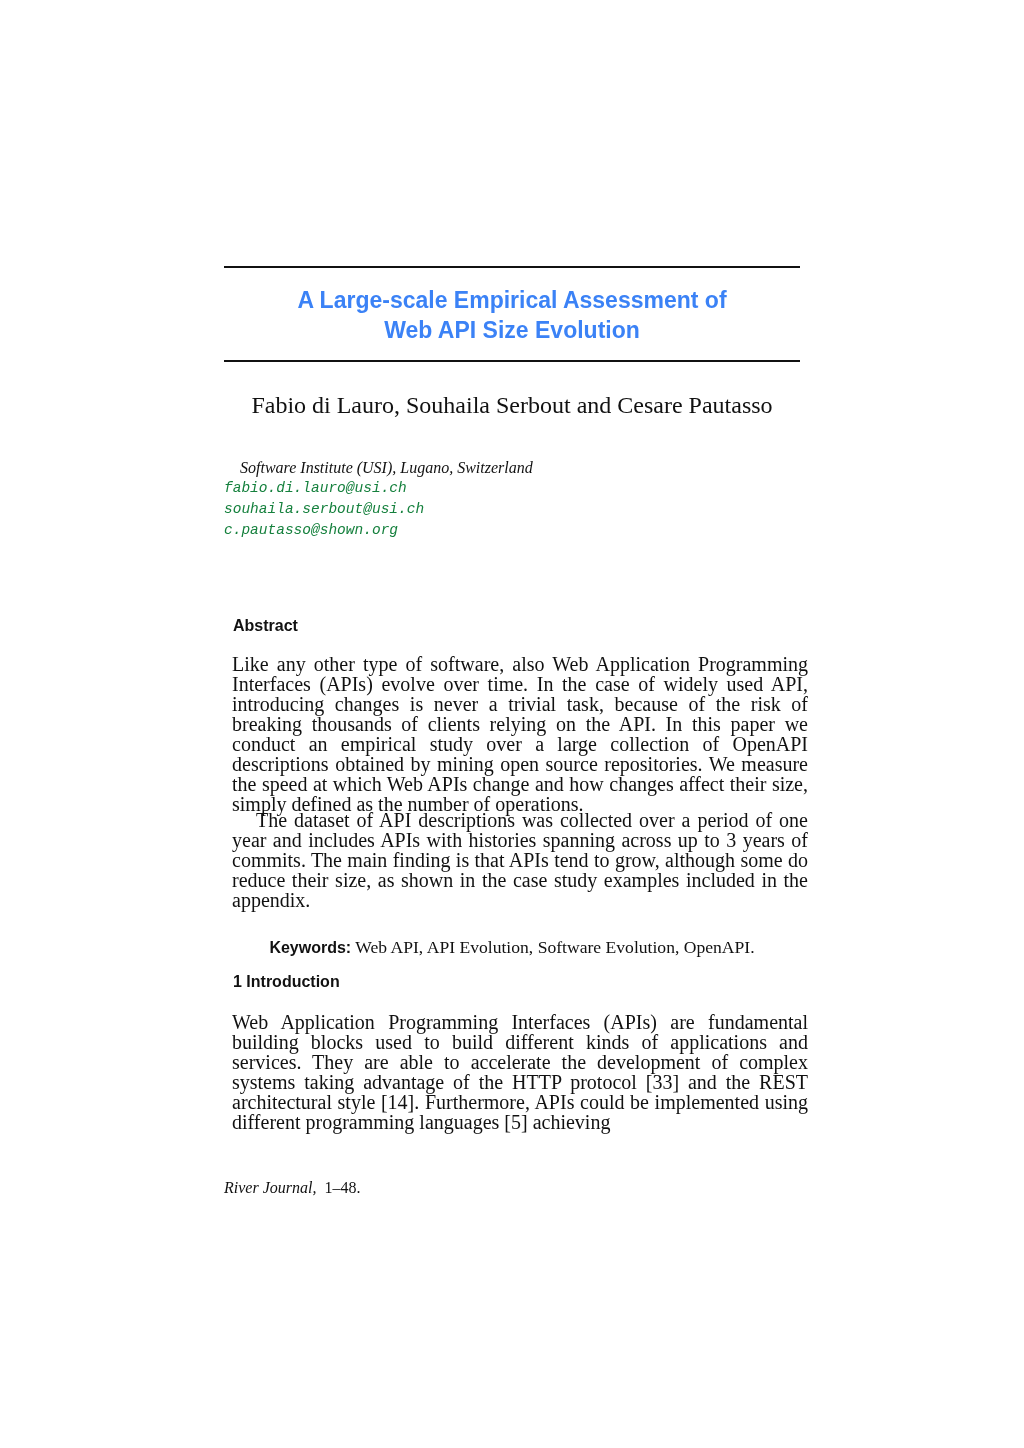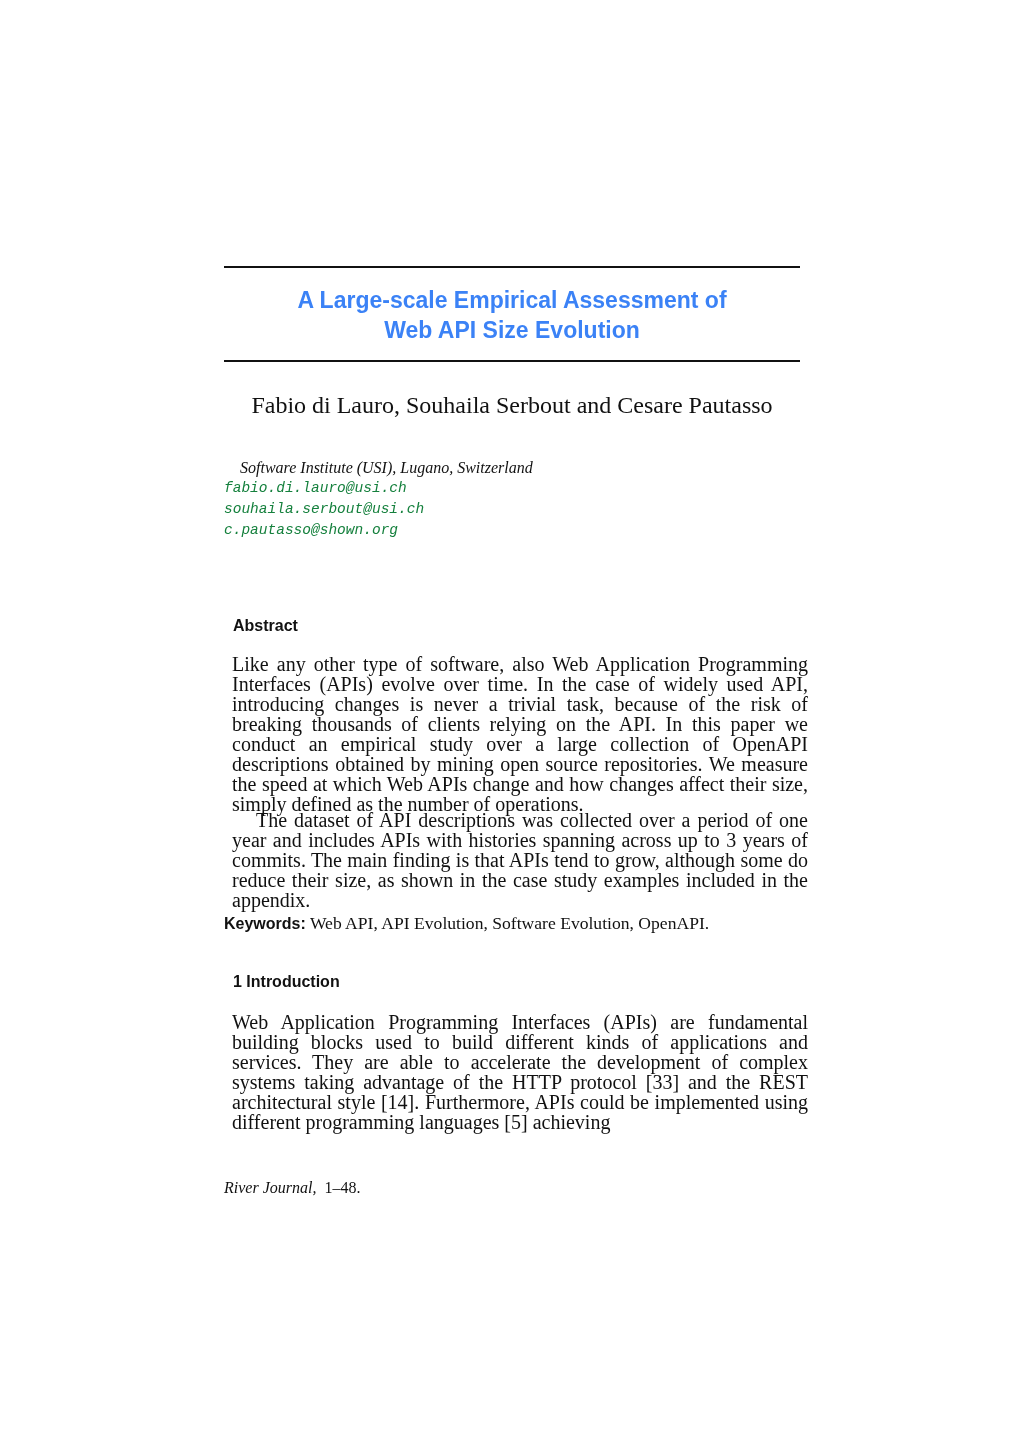--- a/index.html
+++ b/index.html
@@ -28,22 +28,22 @@
   .section-h {
     position: absolute; left: 0; font-family: "Liberation Sans", sans-serif;
     font-weight: bold; font-size: 16px; line-height: 22px; margin-left: 9px;
   }
   .para {
     position: absolute; left: 0; width: 576px; font-family: "Liberation Serif", serif;
     font-size: 20px; line-height: 20px; text-align: justify; margin: 8px;
   }
   .para.indent { text-indent: 24px; }
   .keywords {
-    position: absolute; left: 0; top: 912px; width: 576px;
-    font-family: "Liberation Serif", serif; font-size: 17.6px; line-height: 22px;
+    position: absolute; left: 0; top: 936px; width: 576px;
+    font-family: "Liberation Serif", serif; font-size: 17.6px; line-height: 22px; text-align: center;
   }
   .keywords .kw-label { font-family: "Liberation Sans", sans-serif; font-weight: bold; font-size: 16px; }
   .footer {
     position: absolute; left: 0; top: 1177px; font-family: "Liberation Serif", serif;
     font-size: 16px; line-height: 21px;
   }
   .footer i { font-style: italic; }
 </style>
 </head>
 <body>

